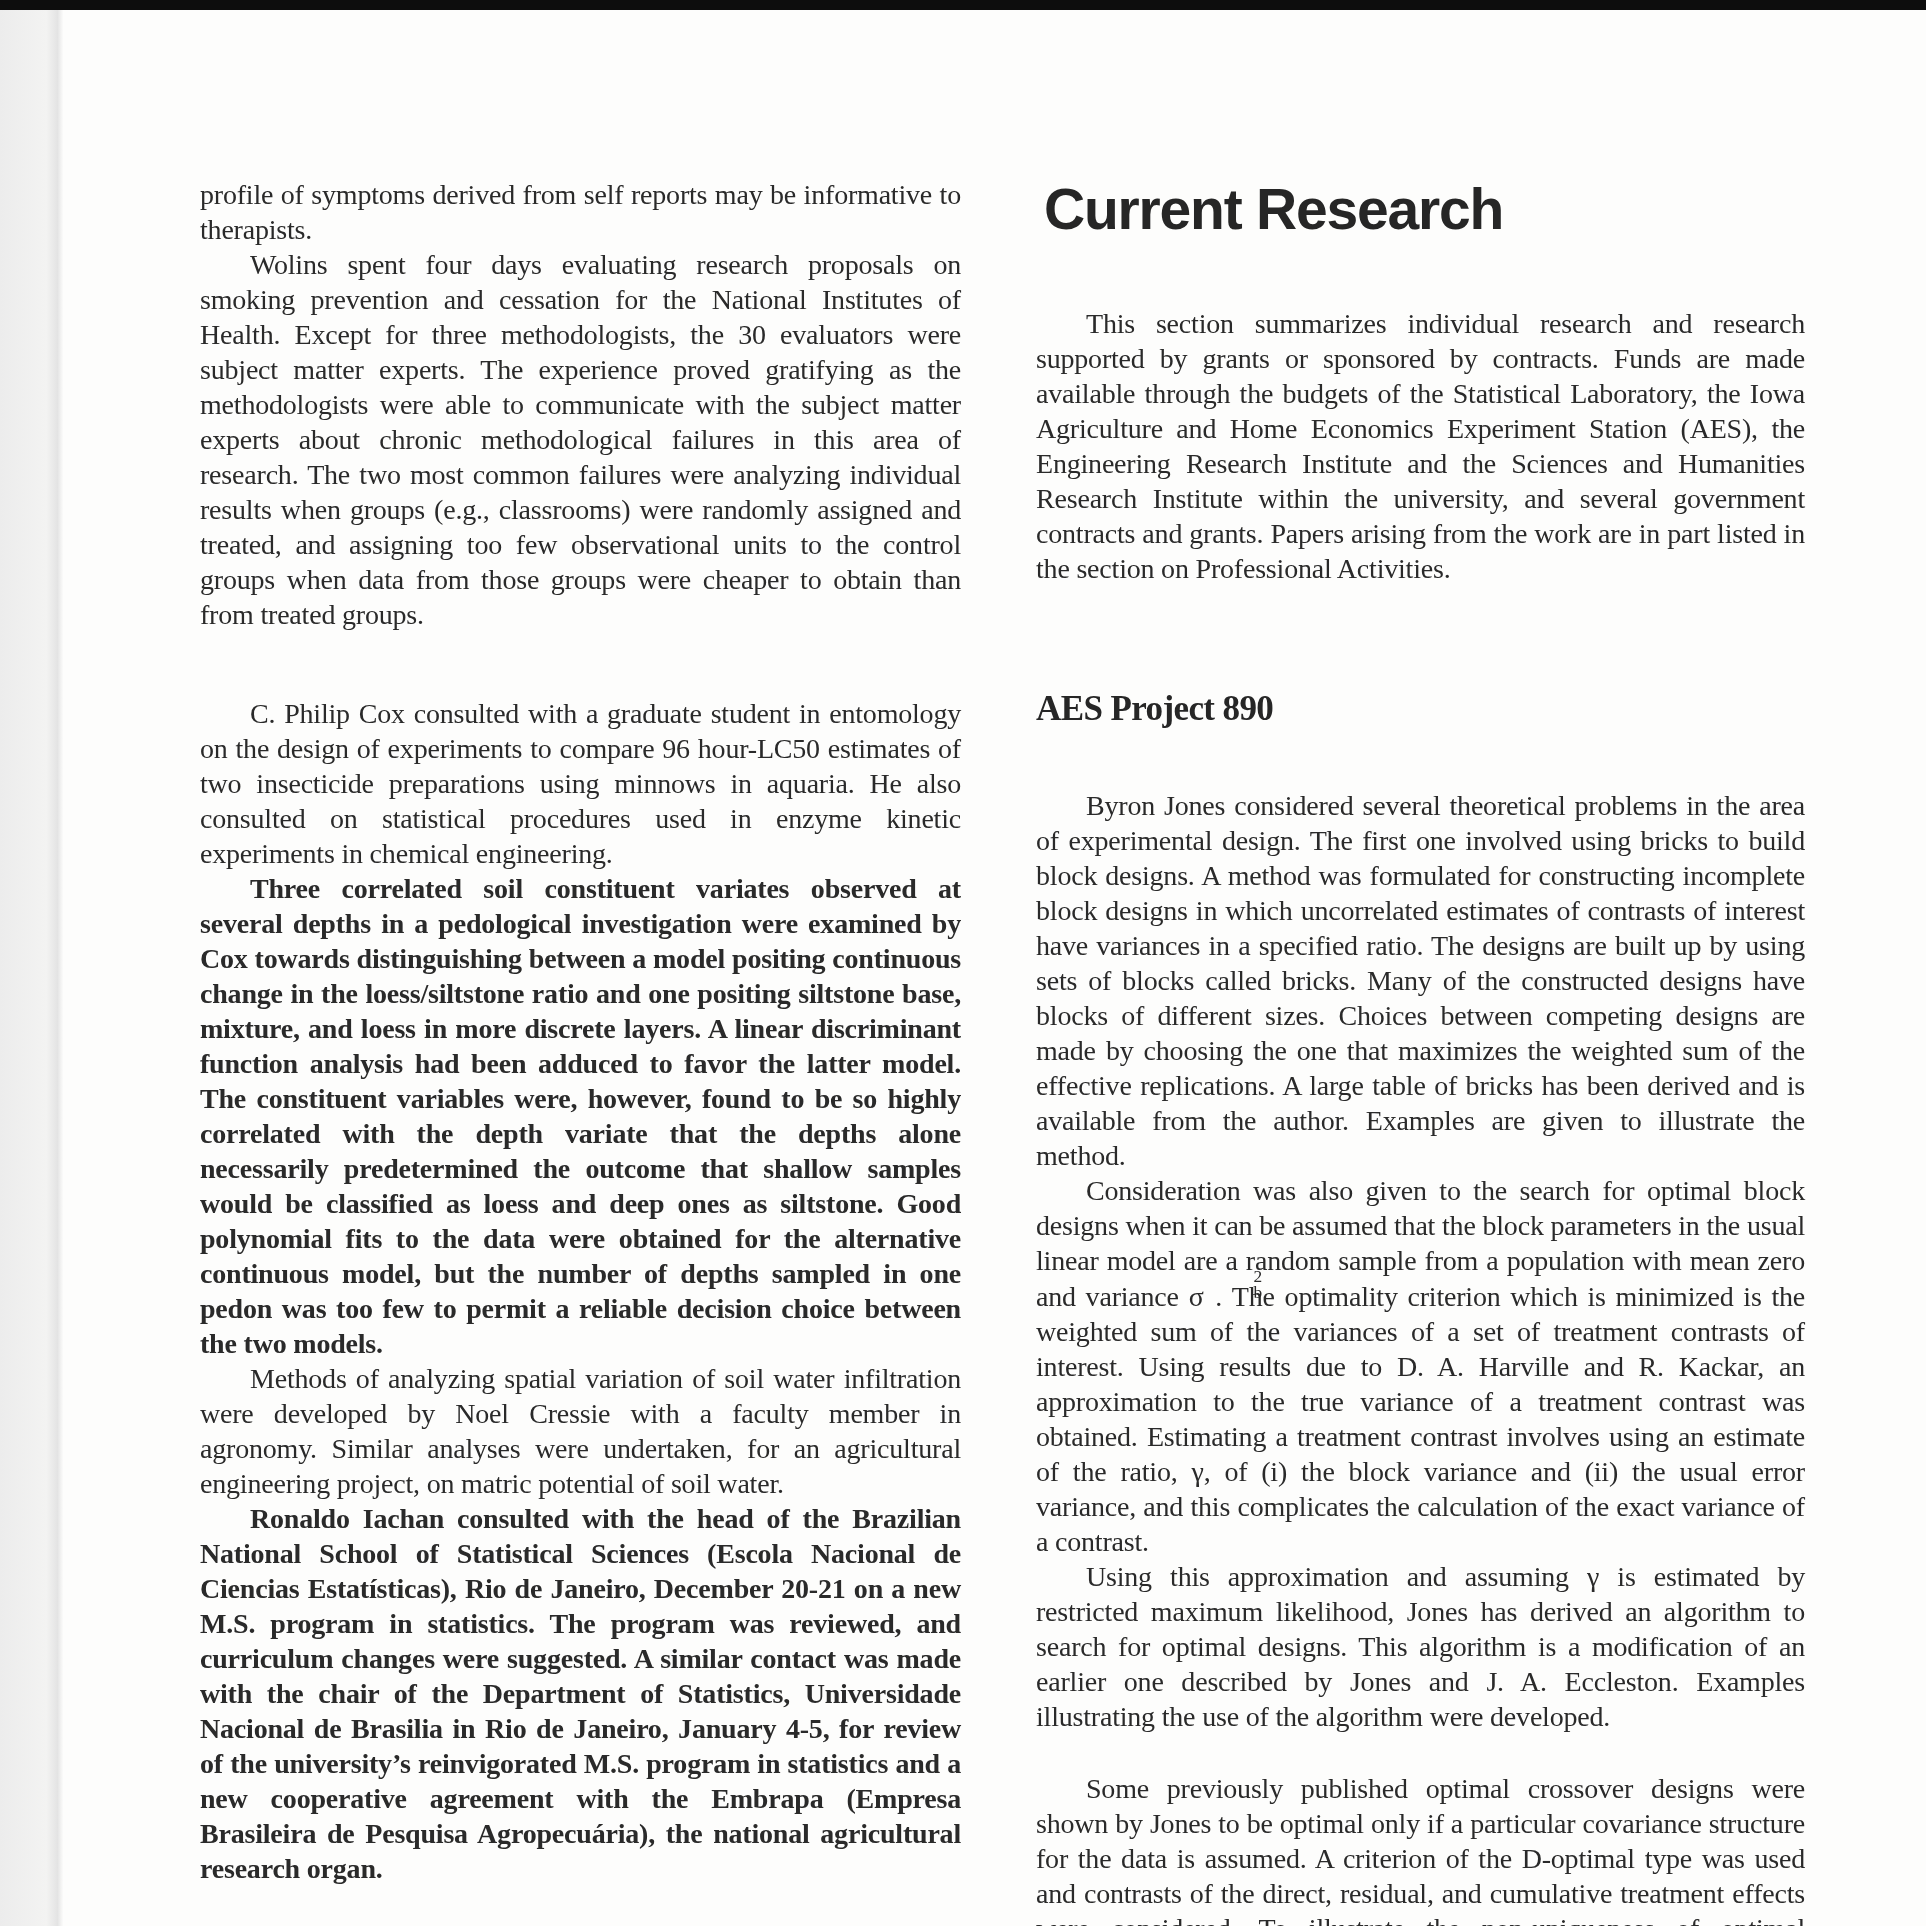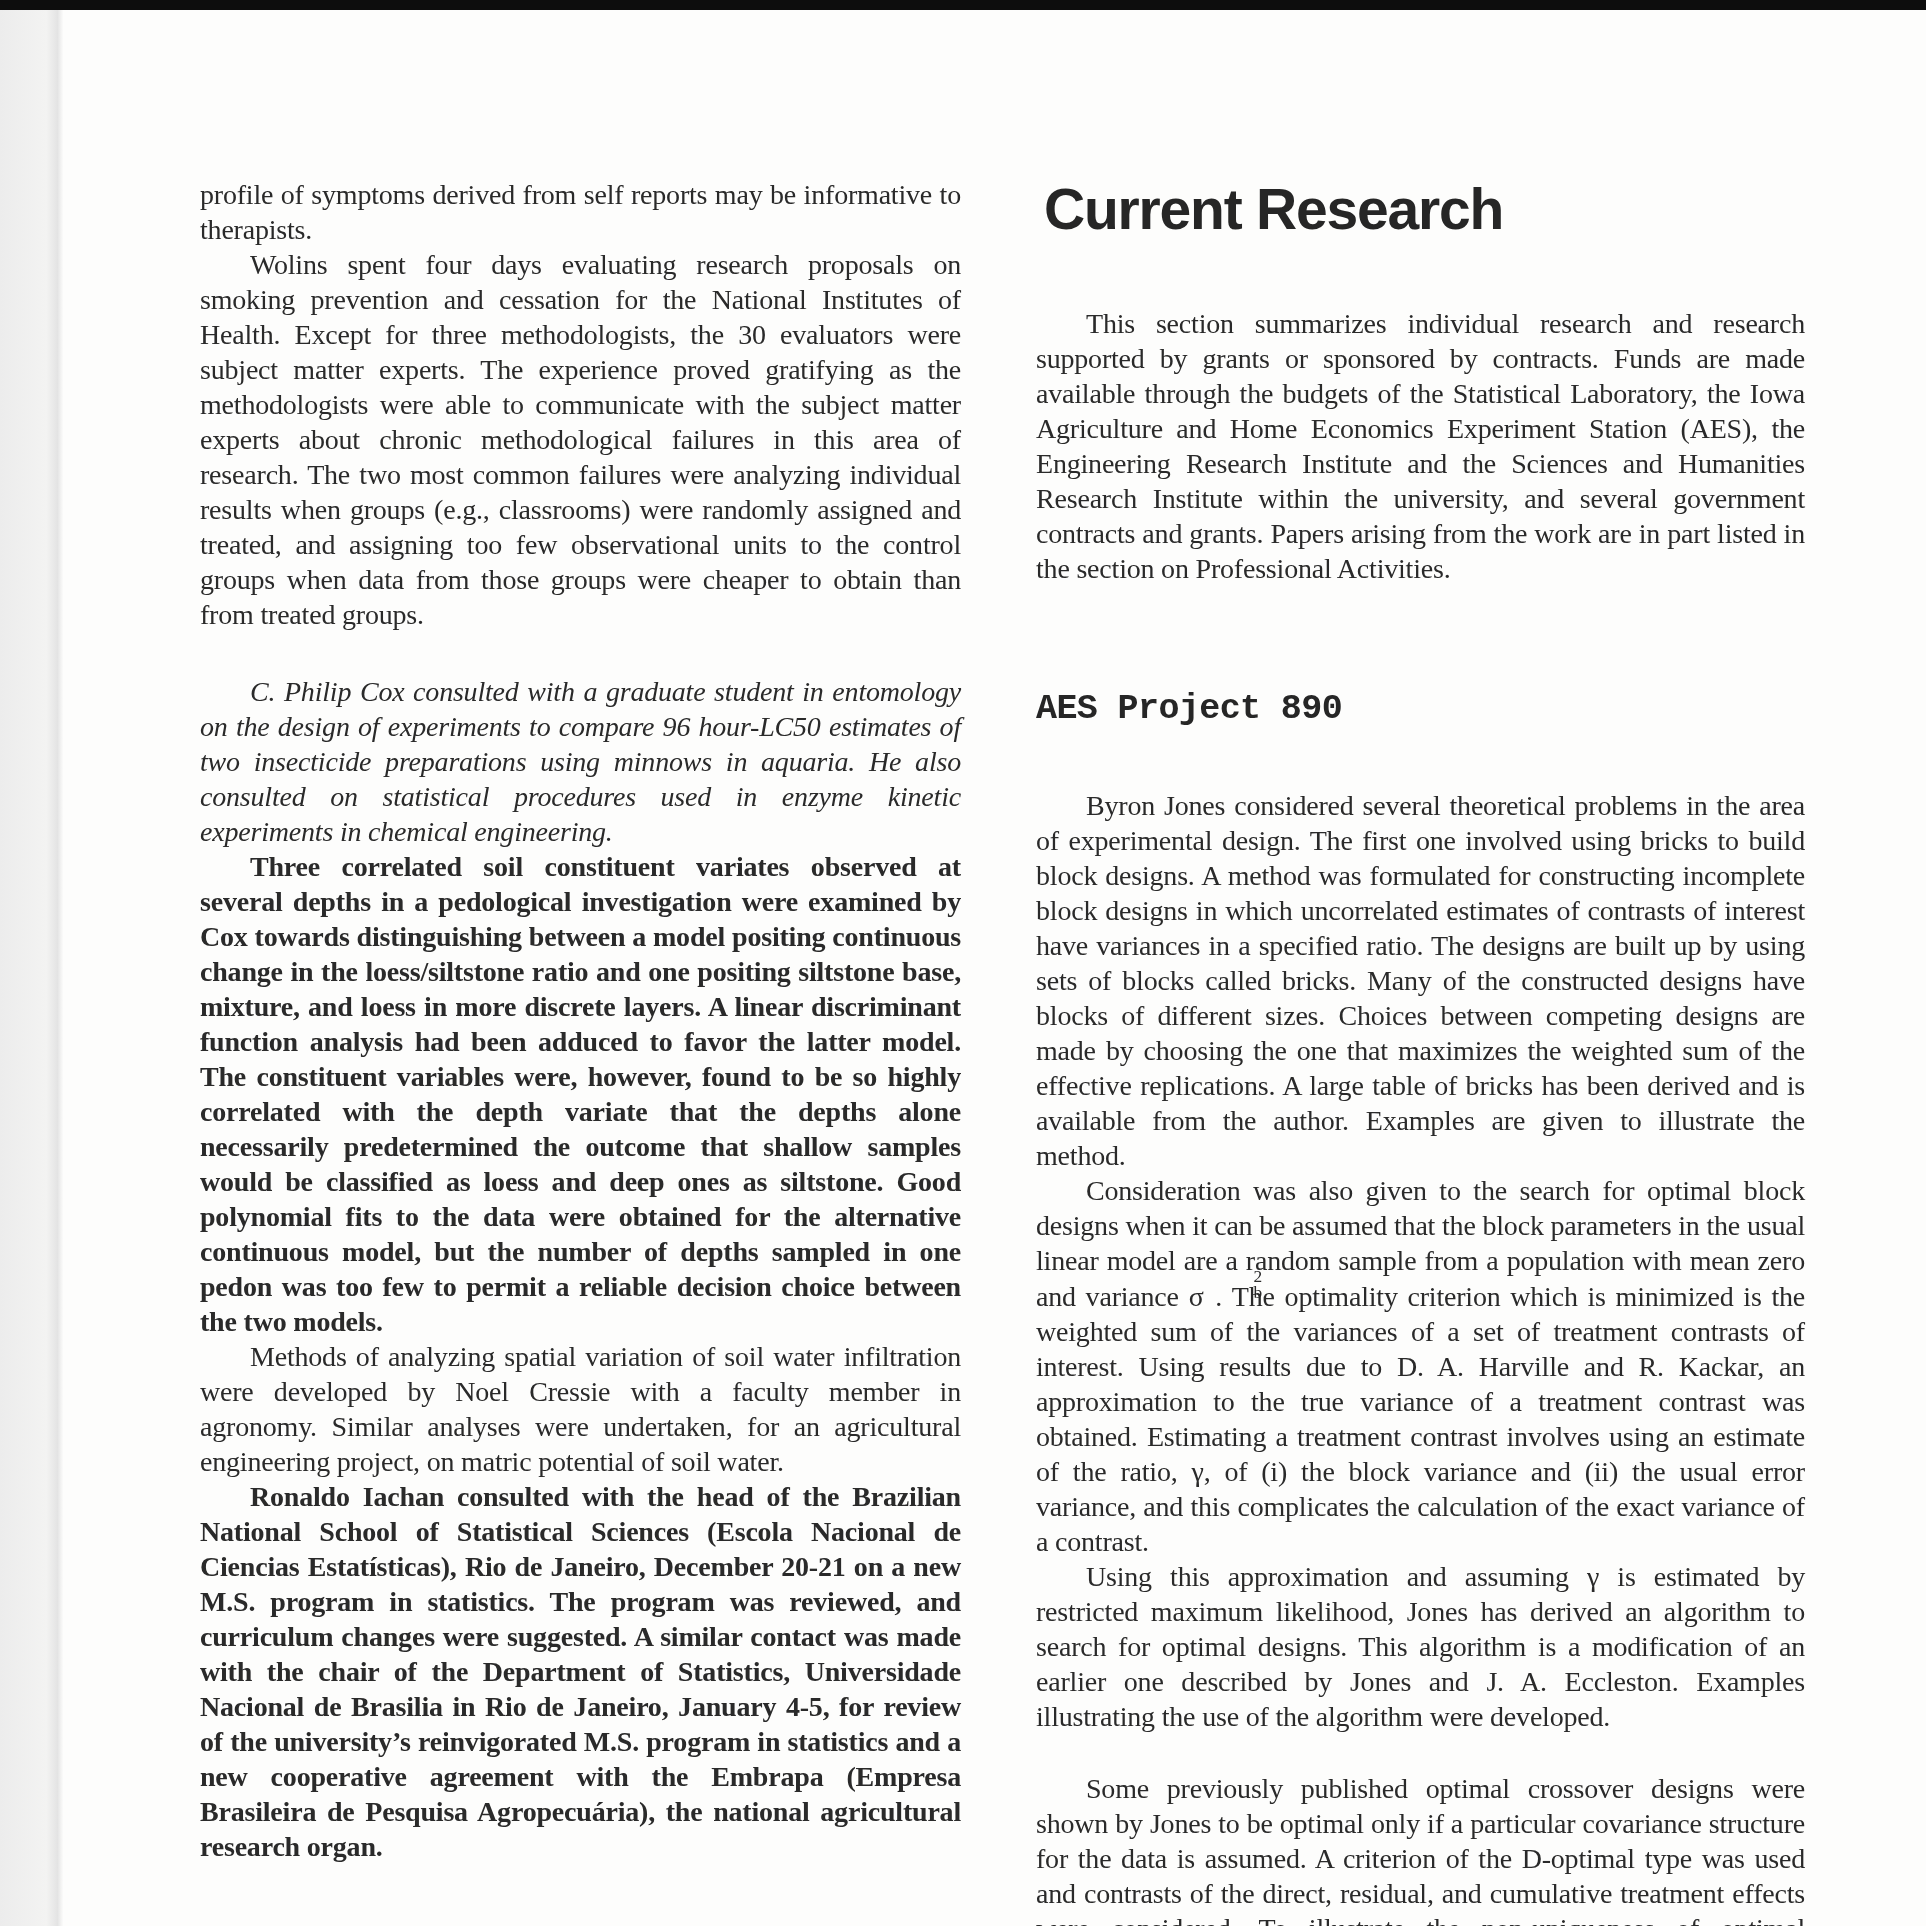--- a/index.html
+++ b/index.html
@@ -28,41 +28,41 @@
   p.indent { text-indent: 50px; }
   .gap-para { margin-top: 32px; font-weight: bold; }
   h1.major {
     margin: 8px;
     font-family: "Liberation Sans", "DejaVu Sans", sans-serif;
     font-weight: bold; font-size: 57px; letter-spacing: -1.2px;
     color: #262626; line-height: 65px;
   }
   h2.section {
     margin: 0;
-    font-family: Liberation Mono, monospace;
+    font-family: Liberation Serif, serif;
     font-weight: bold; font-size: 35px; letter-spacing: -0.6px;
     color: #262626; line-height: 42px;
   }
   .sup-sub { display: inline-block; position: relative; width: 0.42em; height: 1em; vertical-align: baseline; }
   .sup-sub .sup { position: absolute; left: 0; top: -0.55em; font-size: 0.62em; line-height: 1; }
   .sup-sub .sub { position: absolute; left: 0; top: 0.32em; font-size: 0.62em; line-height: 1; }
 </style>
 </head>
 <body>
 
 <div class="top-band"></div>
 <div class="spine"></div>
 <div class="spine-edge"></div>
 
 <div class="col col-left">
   <p class="body">profile of symptoms derived from self reports may be informative to therapists.</p>
   <p class="body indent">Wolins spent four days evaluating research proposals on smoking prevention and cessation for the National Institutes of Health. Except for three methodologists, the 30 evaluators were subject matter experts. The experience proved gratifying as the methodologists were able to communicate with the subject matter experts about chronic methodological failures in this area of research. The two most common failures were analyzing individual results when groups (e.g., classrooms) were randomly assigned and treated, and assigning too few observational units to the control groups when data from those groups were cheaper to obtain than from treated groups.</p>
 
 
-  <p class="body indent" style="margin-top:42px;font-style:italic;">C. Philip Cox consulted with a graduate student in entomology on the design of experiments to compare 96 hour-LC50 estimates of two insecticide preparations using minnows in aquaria. He also consulted on statistical procedures used in enzyme kinetic experiments in chemical engineering.</p>
+  <p class="body indent" style="margin-top:64px;">C. Philip Cox consulted with a graduate student in entomology on the design of experiments to compare 96 hour-LC50 estimates of two insecticide preparations using minnows in aquaria. He also consulted on statistical procedures used in enzyme kinetic experiments in chemical engineering.</p>
   <p class="body indent gap-para">Three correlated soil constituent variates observed at several depths in a pedological investigation were examined by Cox towards distinguishing between a model positing continuous change in the loess/siltstone ratio and one positing siltstone base, mixture, and loess in more discrete layers. A linear discriminant function analysis had been adduced to favor the latter model. The constituent variables were, however, found to be so highly correlated with the depth variate that the depths alone necessarily predetermined the outcome that shallow samples would be classified as loess and deep ones as siltstone. Good polynomial fits to the data were obtained for the alternative continuous model, but the number of depths sampled in one pedon was too few to permit a reliable decision choice between the two models.</p>
   <p class="body indent">Methods of analyzing spatial variation of soil water infiltration were developed by Noel Cressie with a faculty member in agronomy. Similar analyses were undertaken, for an agricultural engineering project, on matric potential of soil water.</p>
   <p class="body indent gap-para">Ronaldo Iachan consulted with the head of the Brazilian National School of Statistical Sciences (Escola Nacional de Ciencias Estatísticas), Rio de Janeiro, December 20-21 on a new M.S. program in statistics. The program was reviewed, and curriculum changes were suggested. A similar contact was made with the chair of the Department of Statistics, Universidade Nacional de Brasilia in Rio de Janeiro, January 4-5, for review of the university’s reinvigorated M.S. program in statistics and a new cooperative agreement with the Embrapa (Empresa Brasileira de Pesquisa Agropecuária), the national agricultural research organ.</p>
 </div>
 
 <div class="col col-right">
   <h1 class="major">Current Research</h1>
   <p class="body indent" style="margin-top:64px;">This section summarizes individual research and research supported by grants or sponsored by contracts. Funds are made available through the budgets of the Statistical Laboratory, the Iowa Agriculture and Home Economics Experiment Station (AES), the Engineering Research Institute and the Sciences and Humanities Research Institute within the university, and several government contracts and grants. Papers arising from the work are in part listed in the section on Professional Activities.</p>
 
   <h2 class="section" style="margin-top:102px;">AES Project 890</h2>

